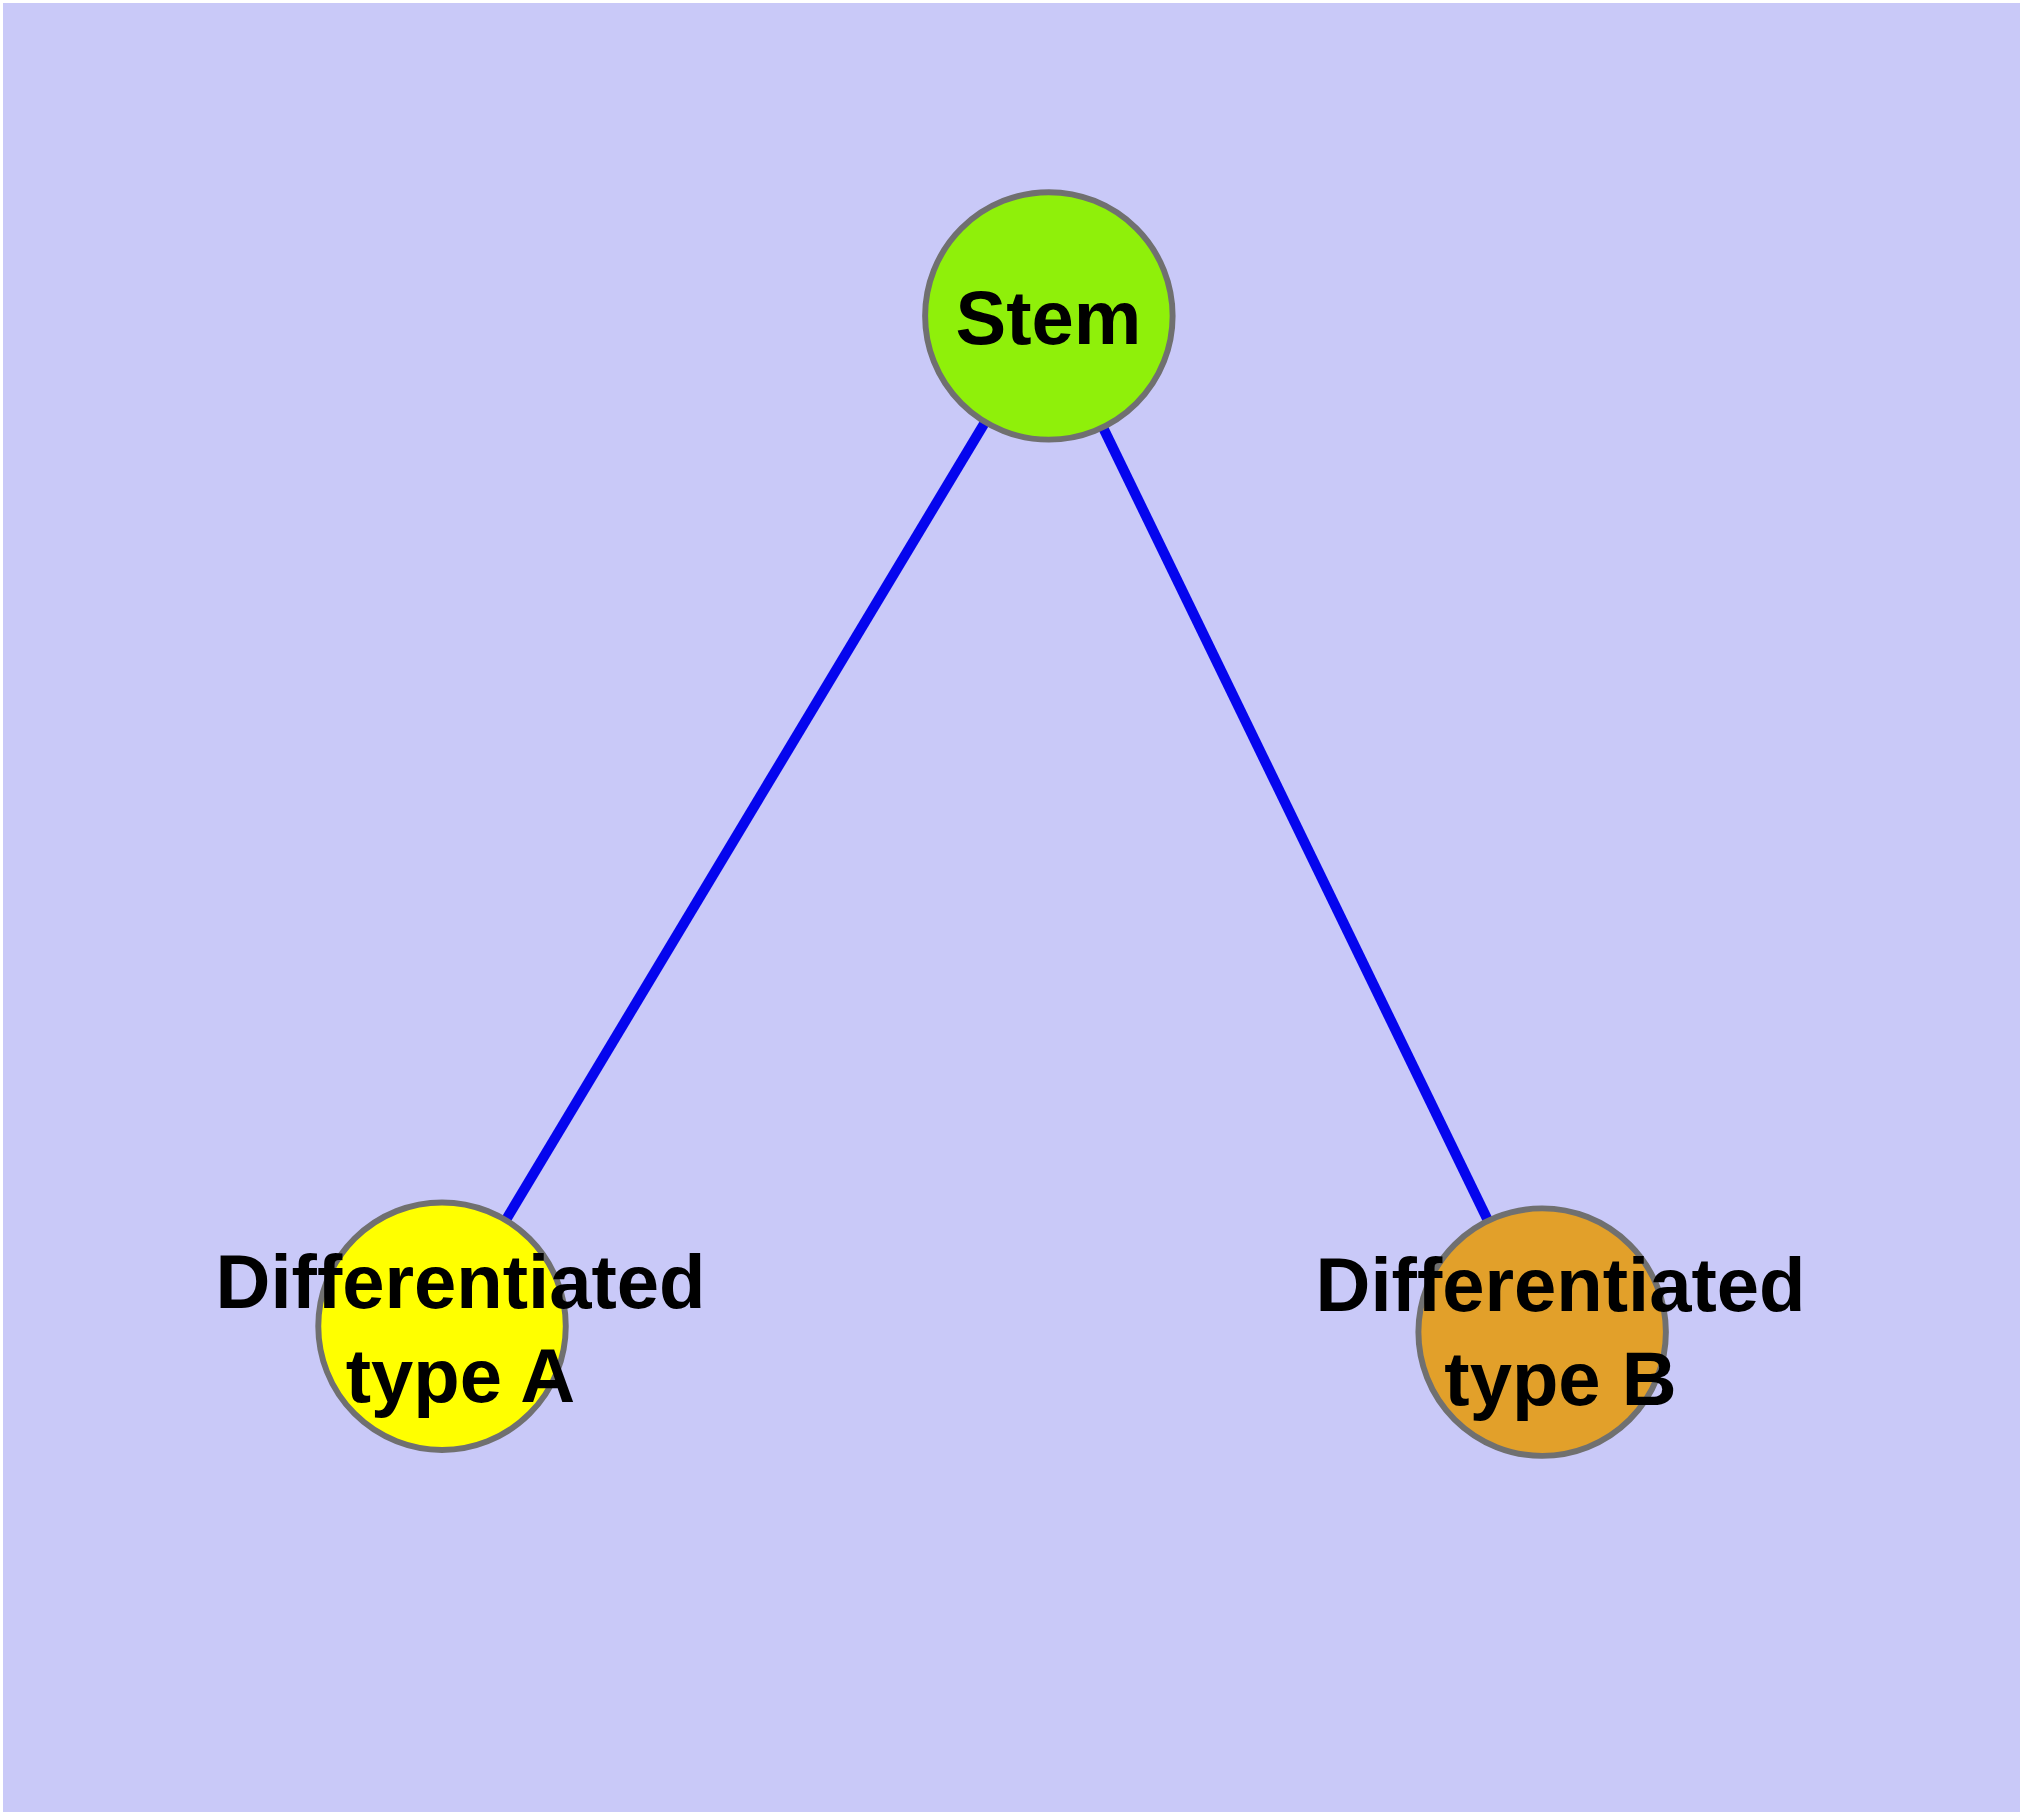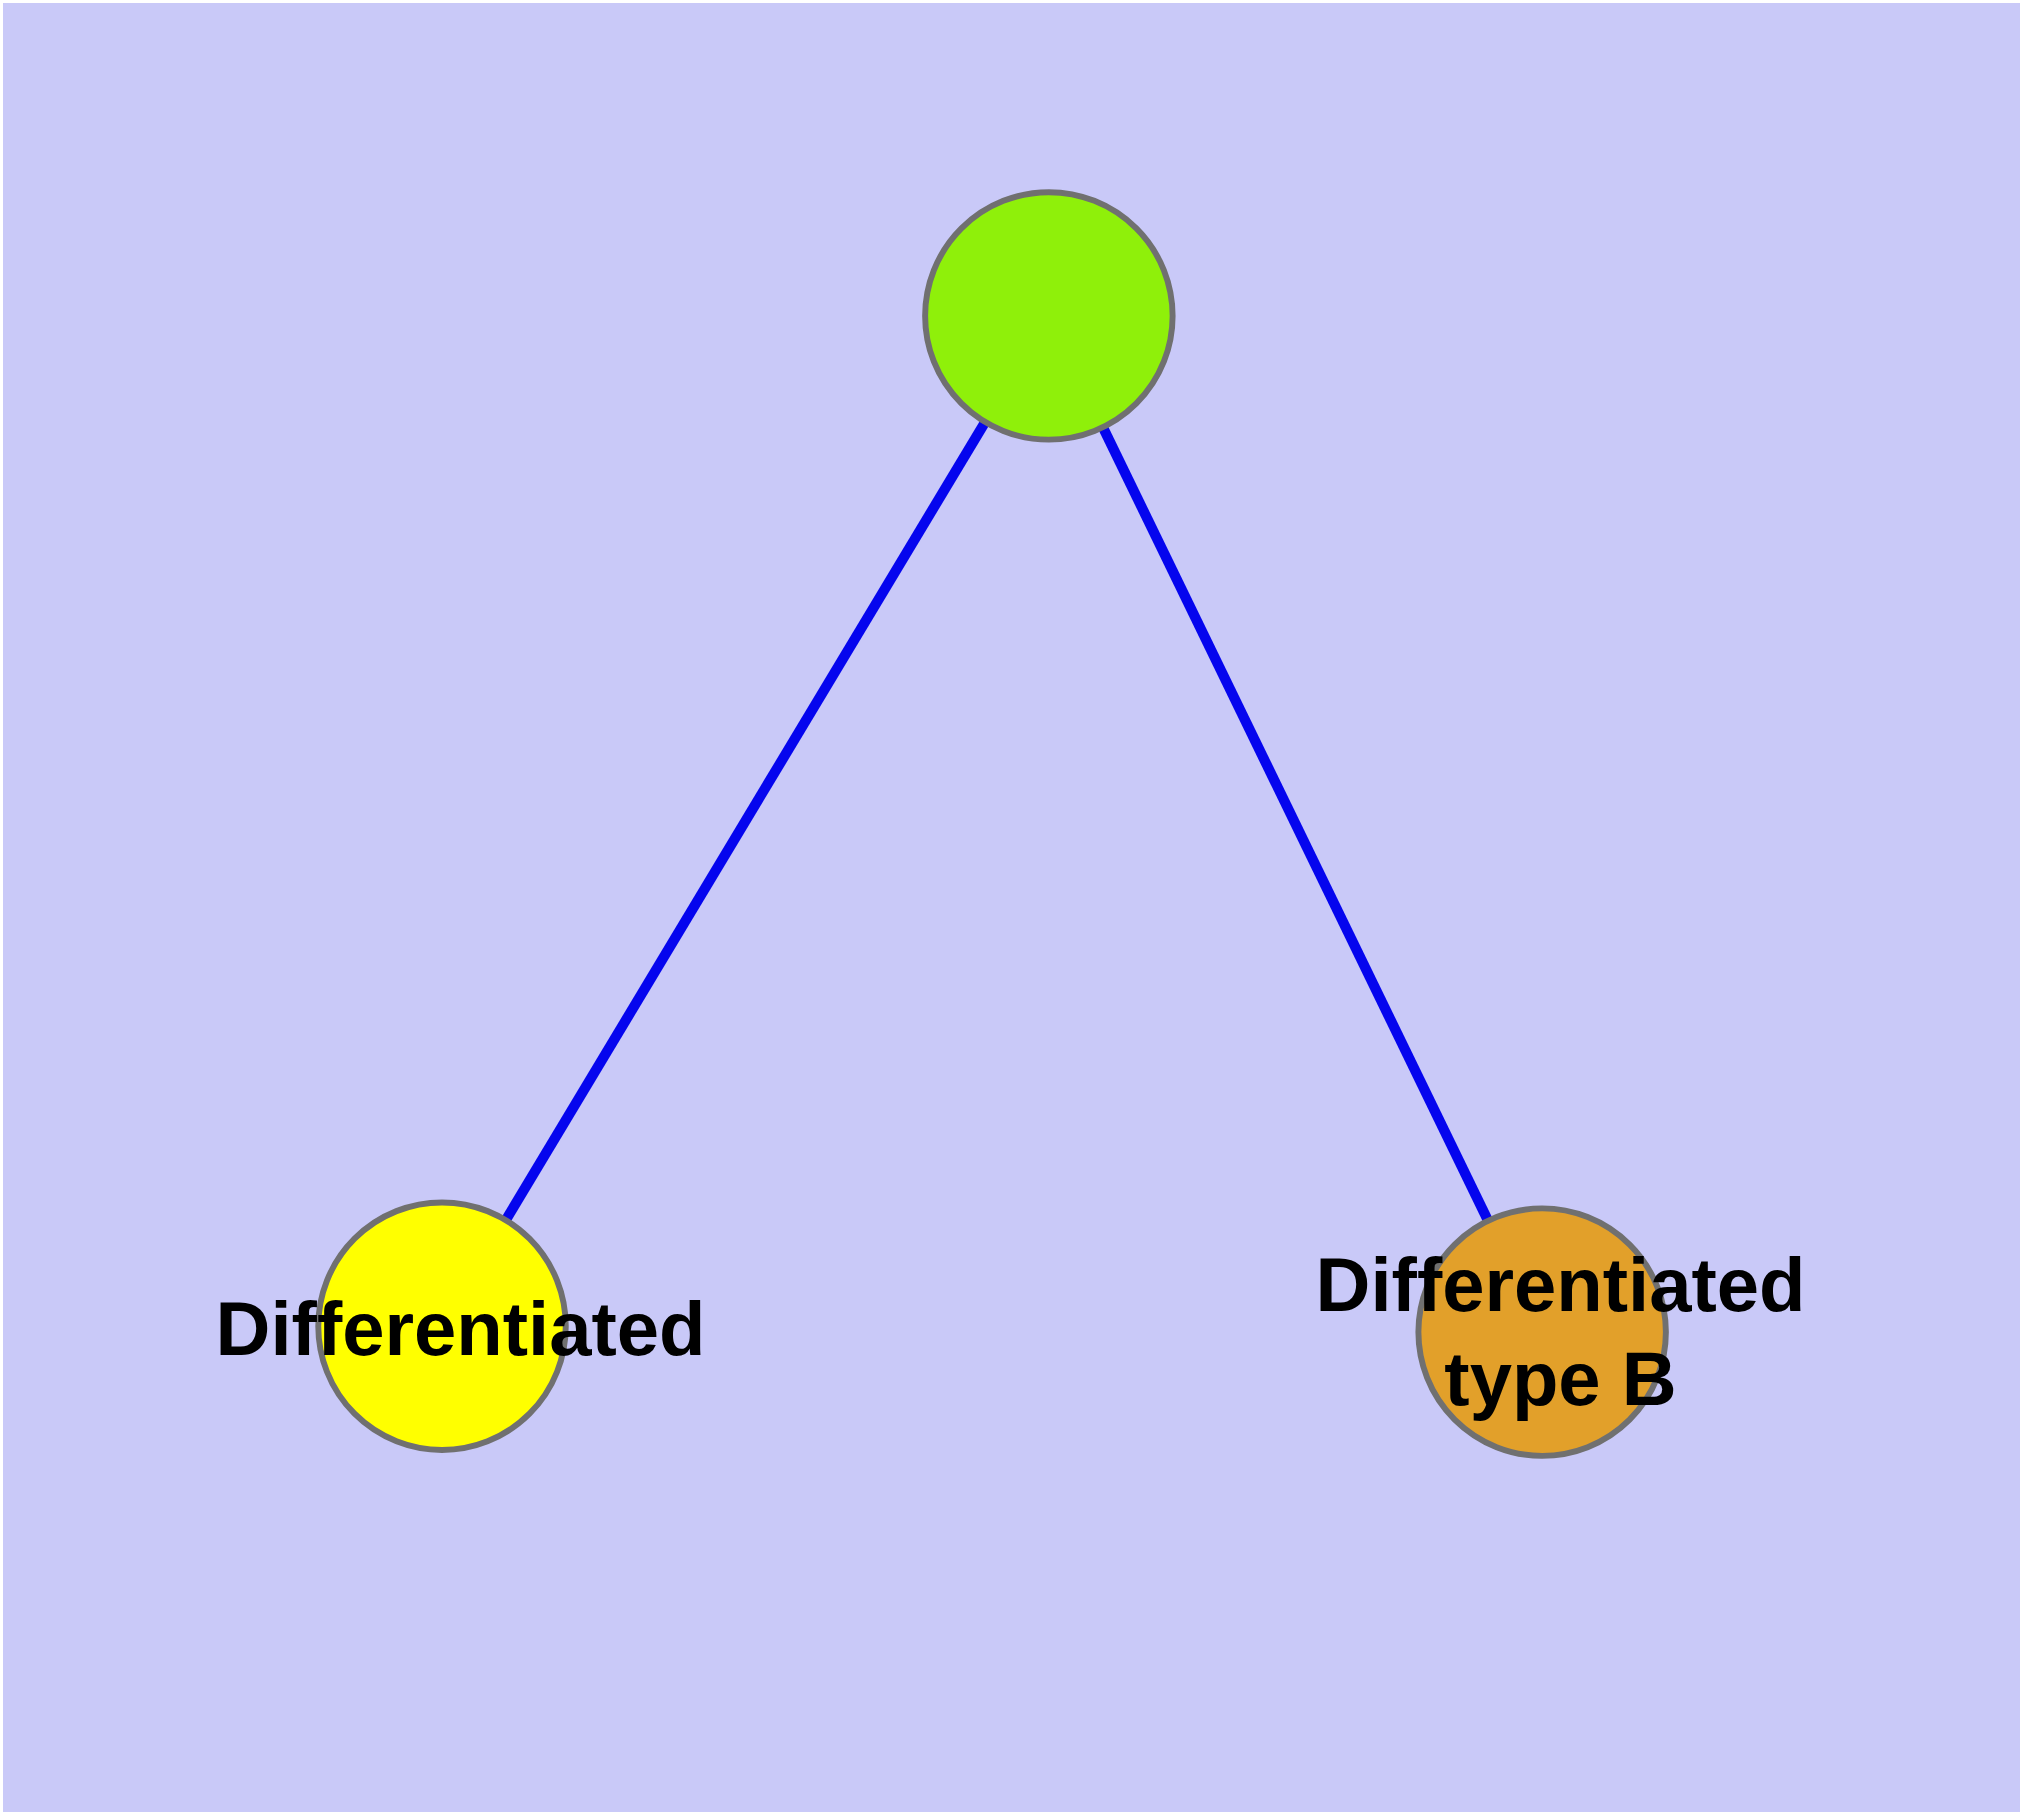--- a/index.html
+++ b/index.html
@@ -45,23 +45,25 @@
   <svg class="graph-svg" viewBox="0 0 2381 2134" xmlns="http://www.w3.org/2000/svg">
 
     <line x1="1234" y1="369" x2="518" y2="1561" stroke-width="12" stroke="#0505EE"></line>
     <line x1="1234" y1="369" x2="1816" y2="1568" stroke-width="12" stroke="#0505EE"></line>
 
     <circle cx="1234" cy="369" r="146" stroke-width="7" fill="#8FF00A" stroke="#707070"></circle>
     <circle cx="518" cy="1561" r="146" stroke-width="7" fill="#FFFF00" stroke="#707070"></circle>
     <circle cx="1816" cy="1568" r="146" stroke-width="7" fill="#E2A02A" stroke="#707070"></circle>
   </svg>
 
+  <div class="node-label" style="left: 1046px; top: 315px; color: rgb(0, 0, 0);">Stem</div>
 
   <div class="node-label" style="left: 439px; top: 1326px; color: rgb(0, 0, 0);">
     <span class="line">Differentiated</span>
+    <span class="line">type A</span>
   </div>
 
   <div class="node-label" style="left: 1539px; top: 1329px; color: rgb(0, 0, 0);">
     <span class="line">Differentiated</span>
     <span class="line">type B</span>
   </div>
 
 </div>
 
 

